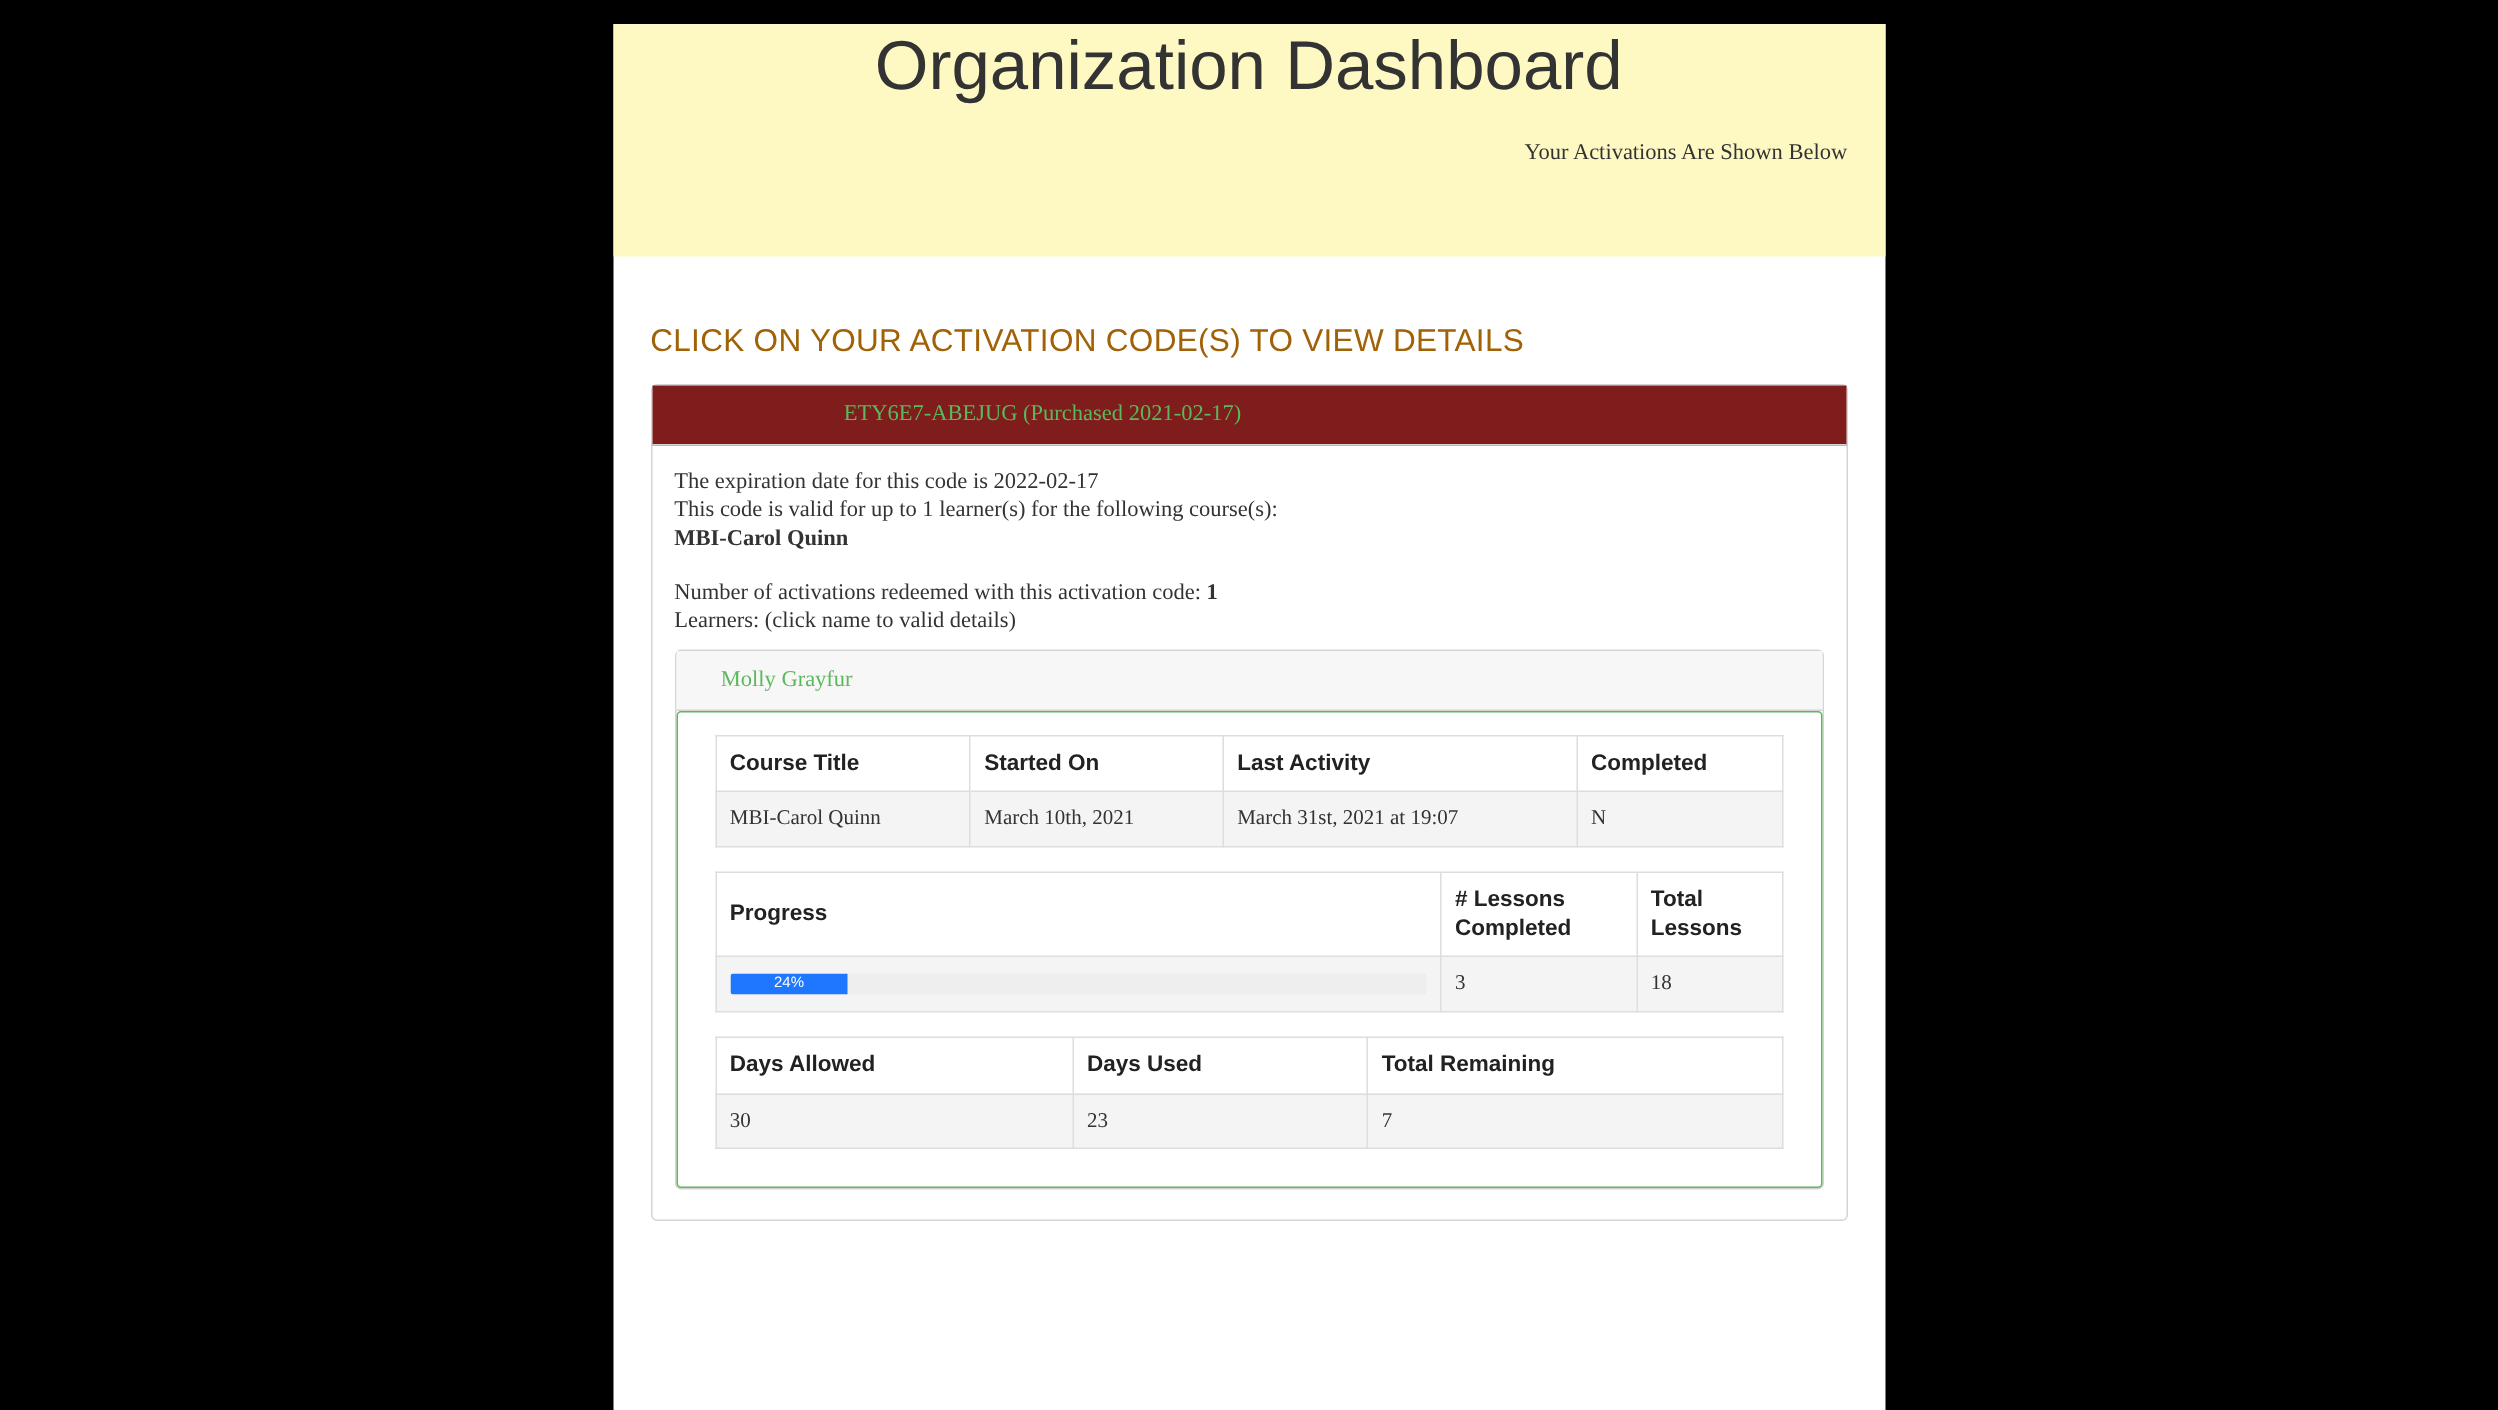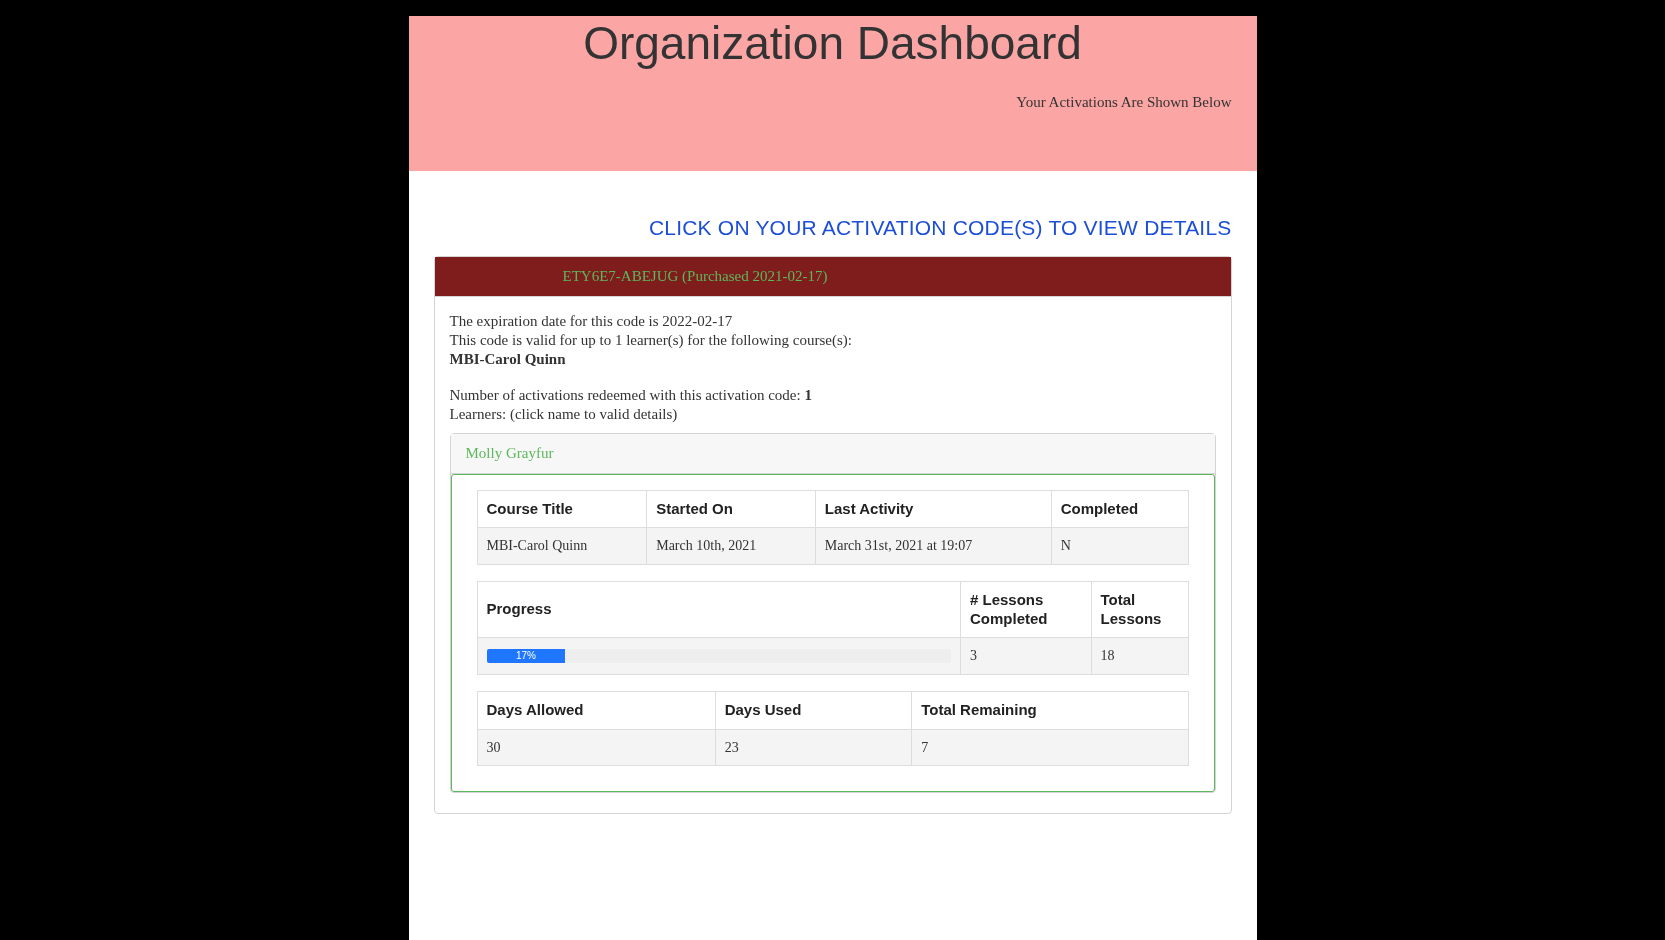--- a/index.html
+++ b/index.html
@@ -12,21 +12,21 @@
     justify-content: center;
   }
   .app-frame {
     width: 848px;
     background: #fff;
     margin-top: 16px;
     margin-bottom: 0;
     min-height: 753px;
   }
   .header-band {
-    background: #fca5a5;
+    background: #fef9c3;
     padding: 0 25px 60px 25px;
     text-align: center;
   }
   .page-title {
     font-family: 'Helvetica Neue', Arial, sans-serif;
     font-weight: 300;
     font-size: 46px;
     color: #333;
     letter-spacing: 0px;
     line-height: 1;
@@ -39,24 +39,23 @@
     margin-top: 28px;
     text-align: right;
   }
   .content {
     padding: 45px 25px 30px 25px;
   }
   .section-heading {
     font-family: 'Helvetica Neue', Arial, sans-serif;
     font-weight: 400;
     font-size: 21px;
-    color: #1d4ed8;
+    color: #a16207;
     letter-spacing: 0.2px;
     margin-bottom: 16px;
-    text-align: right;
   }
   .accordion {
     border: 1px solid #d4d4d4;
     border-radius: 4px;
   }
   .accordion-header {
     background: #7f1d1d;
     border-bottom: 1px solid #d4d4d4;
     padding: 11px 15px 11px 128px;
     font-family: Georgia, serif;
@@ -73,21 +72,21 @@
   }
   .accordion-body p { margin-bottom: 0; }
   .bold { font-weight: bold; }
   .spacer { height: 18px; }
   .learner-card {
     border: 1px solid #d4d4d4;
     border-radius: 4px;
     margin-top: 9px;
   }
   .learner-header {
-    padding: 10px 15px;
+    padding: 10px 30px;
     font-family: Georgia, serif;
     font-size: 15px;
     color: #5cb85c;
     background: #f7f7f7;
     border-bottom: 1px solid #d4d4d4;
     cursor: pointer;
   }
   .learner-body {
     border: 1px solid #5cb85c;
     border-radius: 3px;
@@ -191,21 +190,21 @@
                 <tr>
                   <th style="width:68%">Progress</th>
                   <th># Lessons Completed</th>
                   <th>Total Lessons</th>
                 </tr>
               </thead>
               <tbody>
                 <tr>
                   <td class="progress-cell">
                     <div class="progress-bar-outer">
-                      <div class="progress-bar-inner" style="width:17%">17%</div>
+                      <div class="progress-bar-inner" style="width:17%">24%</div>
                     </div>
                   </td>
                   <td>3</td>
                   <td>18</td>
                 </tr>
               </tbody>
             </table>
 
             <table>
               <thead>

